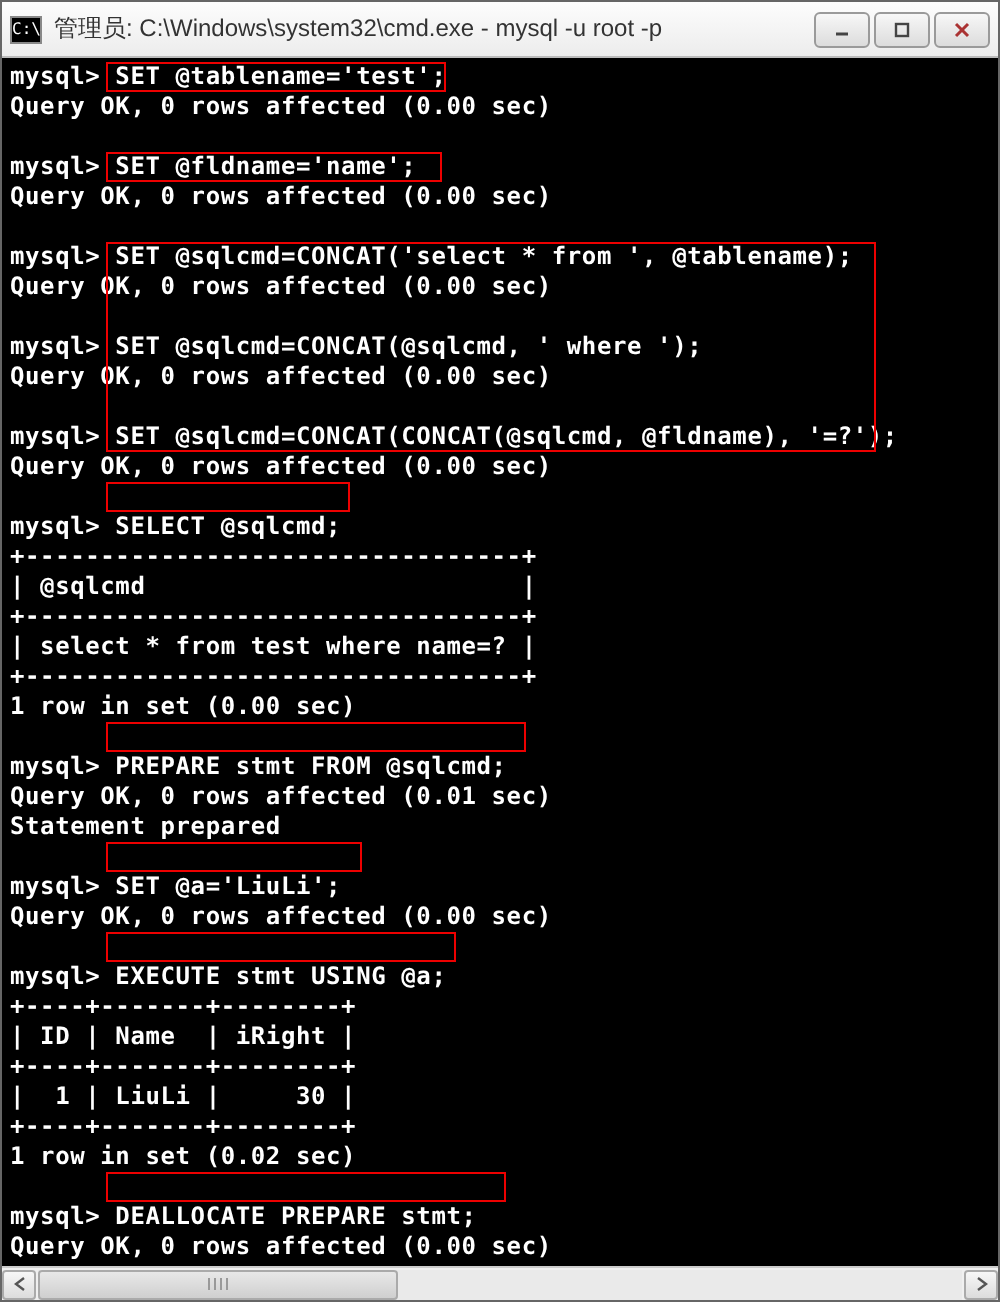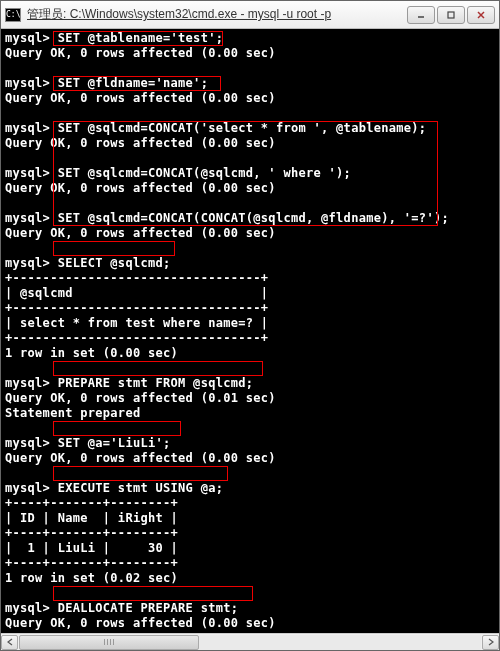--- a/index.html
+++ b/index.html
@@ -1,20 +1,20 @@
 <!DOCTYPE html>
 <html><head>
 <meta charset="utf-8">
 <style>
   * { margin: 0; padding: 0; box-sizing: border-box; }
   html, body { width: 500px; height: 651px; overflow: hidden; font-family: "Segoe UI", Tahoma, sans-serif; background: #d4d0c8; }
   .window { width: 500px; height: 651px; border: 1px solid #666; background: #fff; display: flex; flex-direction: column; }
   .titlebar { height: 28px; background: linear-gradient(#fdfdfd,#ececec); border-bottom: 1px solid #bbb; display: flex; align-items: center; padding: 0 4px; }
   .title-icon { width: 16px; height: 14px; background: #000; border: 1px solid #888; margin-right: 6px; color: #fff; font-size: 8px; line-height: 12px; text-align: center; font-family: Consolas, monospace; }
-  .title-text { font-size: 12px; color: #333; flex: 1; white-space: nowrap; overflow: hidden; text-decoration: underline; }
+  .title-text { font-size: 12px; color: #333; flex: 1; white-space: nowrap; overflow: hidden; }
   .win-controls { display: flex; gap: 2px; }
   .win-btn { width: 28px; height: 18px; border: 1px solid #9a9a9a; border-radius: 3px; background: linear-gradient(#f7f7f7,#dcdcdc); display: flex; align-items: center; justify-content: center; font-size: 10px; color: #444; }
   .win-btn svg { display: block; }
   .console-area { flex: 1; background: #000; overflow: hidden; position: relative; }
   .console { font-family: "Lucida Console","Consolas",monospace; font-size: 12px; line-height: 15px; color: #fff; white-space: pre; padding: 2px 4px; letter-spacing: 0.3px; font-weight: bold; }
   .highlight-box { position: absolute; border: 1px solid #e00; pointer-events: none; }
   .scrollbar-h { height: 17px; background: #f0f0f0; border-top: 1px solid #ccc; display: flex; align-items: center; }
   .sb-btn { width: 17px; height: 15px; background: linear-gradient(#f7f7f7,#dcdcdc); border: 1px solid #aaa; display: flex; align-items: center; justify-content: center; font-size: 8px; color: #555; border-radius: 2px; }
   .sb-track { flex: 1; height: 15px; background: #eaeaea; position: relative; margin: 0 1px; }
   .sb-thumb { position: absolute; left: 0; top: 0; height: 15px; width: 180px; background: linear-gradient(#e8e8e8,#cfcfcf); border: 1px solid #aaa; border-radius: 2px; }

